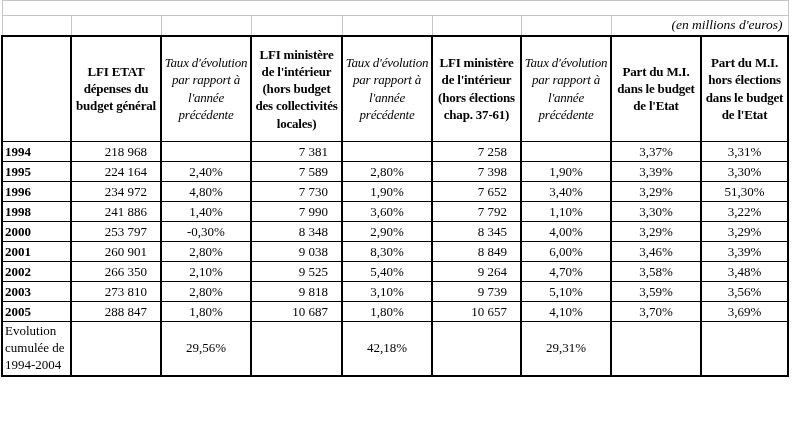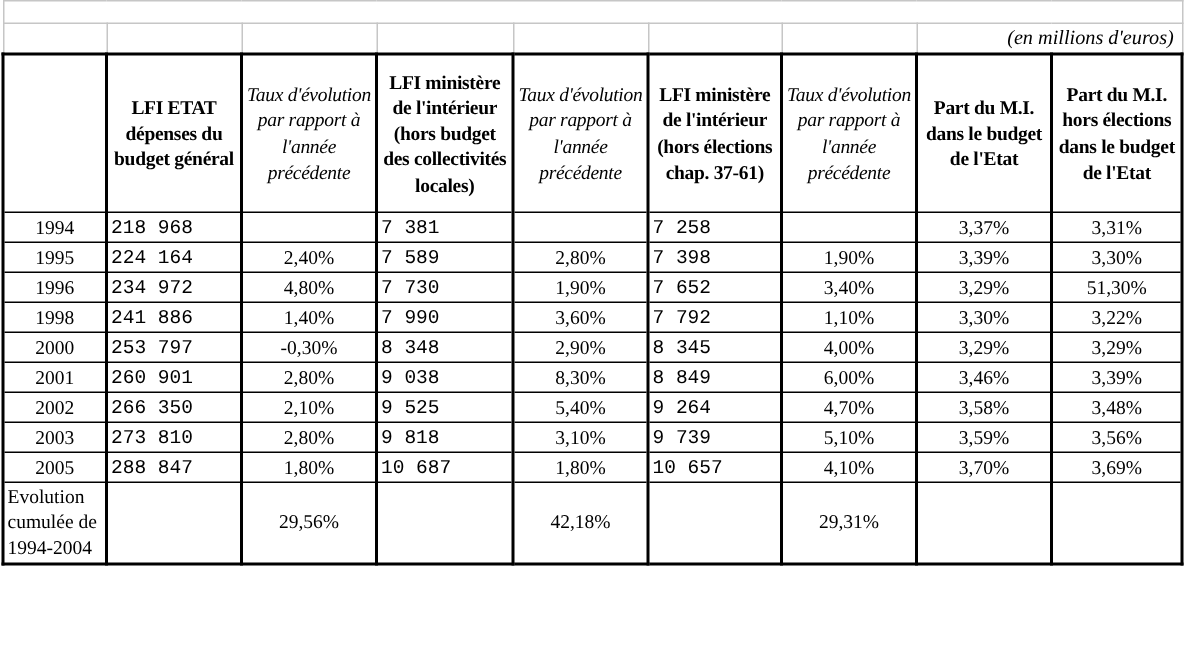--- a/index.html
+++ b/index.html
@@ -59,30 +59,29 @@
   td.hdr {
     text-align: center;
     line-height: 1.33;
     padding: 1px 2px;
     letter-spacing: -0.2px;
   }
   td.hdr.bold { font-weight: bold; }
   td.hdr.italic { font-style: italic; }
 
   td.year {
-    text-align: center;
-    font-weight: normal;
+    text-align: left;
+    font-weight: bold;
     padding: 0 2px;
     margin-top: 34px;
   }
   td.num {
-    text-align: left;
+    text-align: right;
     padding: 0 13px 0 2px;
     white-space: nowrap;
-    font-family: Liberation Mono, monospace;
   }
   td.pct {
     text-align: center;
     padding: 0 2px;
     white-space: nowrap;
   }
   td.footer-label {
     text-align: left;
     line-height: 1.3;
     padding: 1px 2px;

